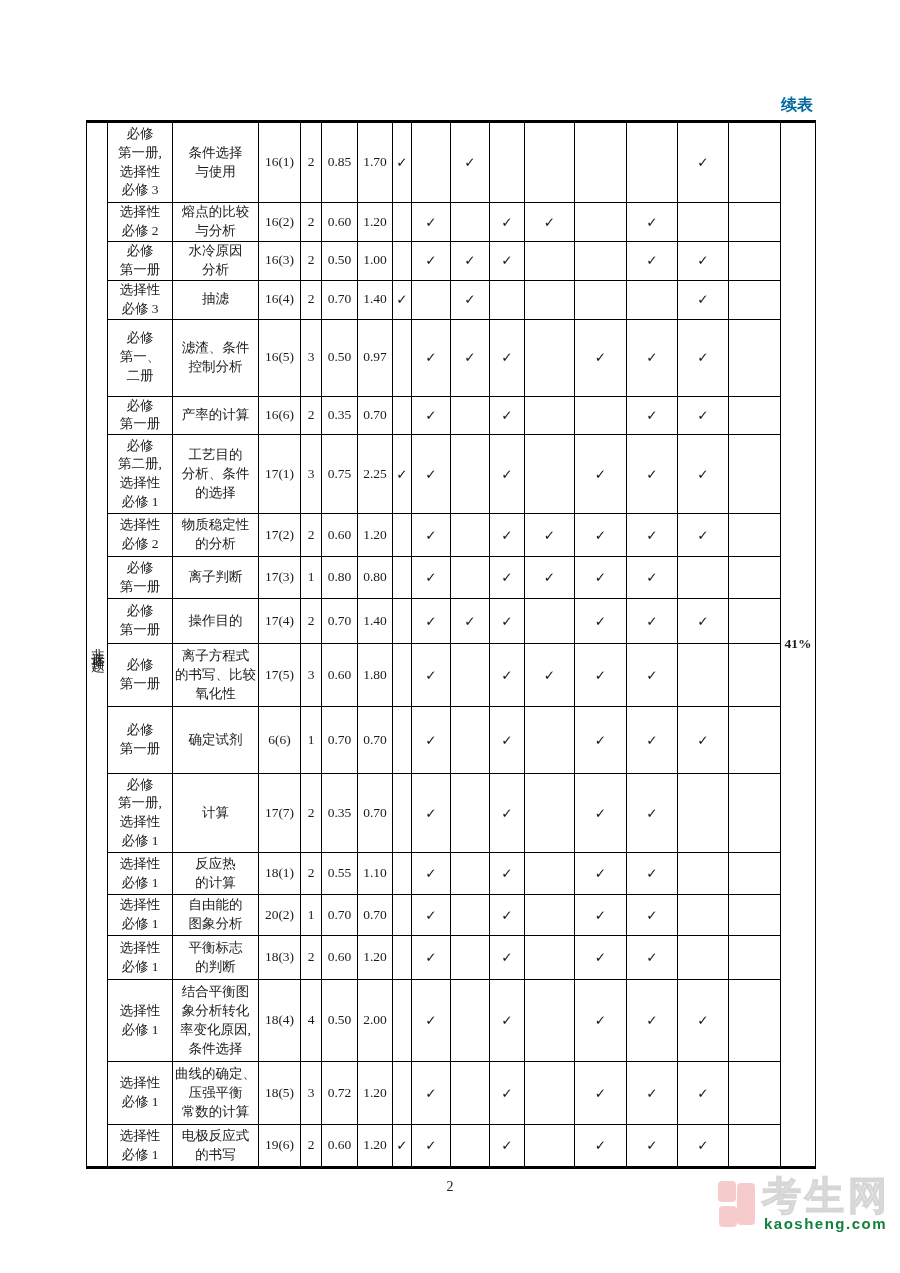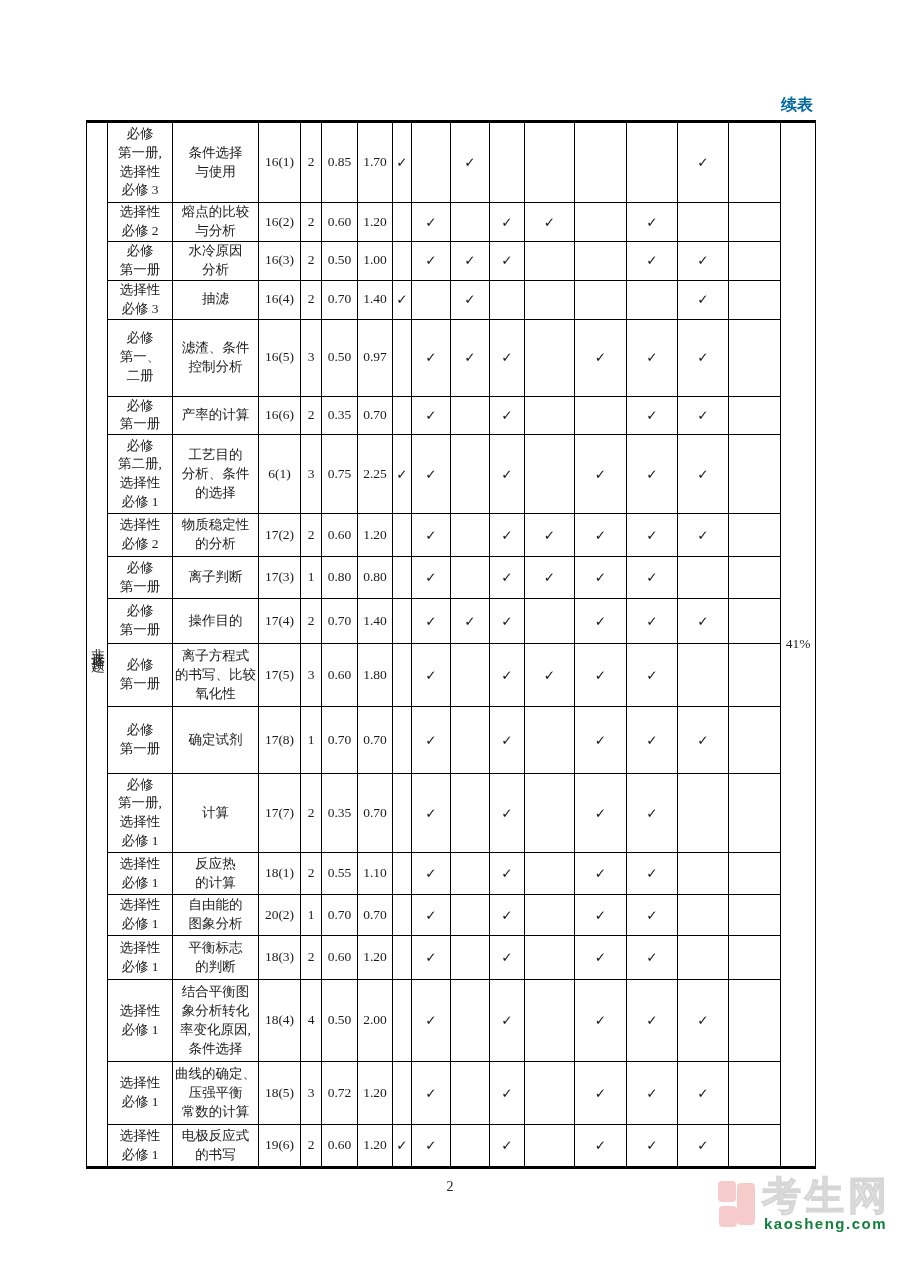--- a/index.html
+++ b/index.html
@@ -25,21 +25,21 @@
   td.section-cell {
     writing-mode:vertical-rl; text-orientation:upright;
     font-size:14px; letter-spacing:4px; padding:2px 0;
   }
   td.module-cell, td.topic-cell { white-space:pre-line; }
   td.qnum-cell, td.num-cell { font-size:13.5px; letter-spacing:0; }
   td.check-cell {
     font-family:"DejaVu Sans","Liberation Sans",sans-serif;
     font-size:16px; color:#3a3a3a; line-height:1;
   }
-  td.percent-cell { font-size:13.5px; }
+  td.percent-cell { font-size:13.5px;font-weight:bold; }
   .page-number {
     position:absolute; top:1179px; left:0; width:900px; text-align:center;
     font-size:14px; color:#222;
   }
   .watermark { position:absolute; left:716px; top:1176px; width:184px; height:62px; }
   .watermark .mark-block { position:absolute; background:#f6cbcb; border-radius:4px; }
   .watermark .m1 { left:2px;  top:5px;  width:18px; height:21px; }
   .watermark .m2 { left:21px; top:7px;  width:18px; height:42px; }
   .watermark .m3 { left:3px;  top:30px; width:18px; height:21px; }
   .watermark .brand {
@@ -200,21 +200,21 @@
           <td class="check-cell"></td>
         </tr>
         <tr style="height: 79px;">
           <td class="module-cell">必修
 第二册,
 选择性
 必修 1</td>
           <td class="topic-cell">工艺目的
 分析、条件
 的选择</td>
-          <td class="qnum-cell">6(1)</td>
+          <td class="qnum-cell">17(1)</td>
           <td class="num-cell">3</td>
           <td class="num-cell">0.75</td>
           <td class="num-cell">2.25</td>
           <td class="check-cell">✓</td>
           <td class="check-cell">✓</td>
           <td class="check-cell"></td>
           <td class="check-cell">✓</td>
           <td class="check-cell"></td>
           <td class="check-cell">✓</td>
           <td class="check-cell">✓</td>
@@ -293,21 +293,21 @@
           <td class="check-cell">✓</td>
           <td class="check-cell">✓</td>
           <td class="check-cell">✓</td>
           <td class="check-cell"></td>
           <td class="check-cell"></td>
         </tr>
         <tr style="height: 67px;">
           <td class="module-cell">必修
 第一册</td>
           <td class="topic-cell">确定试剂</td>
-          <td class="qnum-cell">17(8)</td>
+          <td class="qnum-cell">6(6)</td>
           <td class="num-cell">1</td>
           <td class="num-cell">0.70</td>
           <td class="num-cell">0.70</td>
           <td class="check-cell"></td>
           <td class="check-cell">✓</td>
           <td class="check-cell"></td>
           <td class="check-cell">✓</td>
           <td class="check-cell"></td>
           <td class="check-cell">✓</td>
           <td class="check-cell">✓</td>

